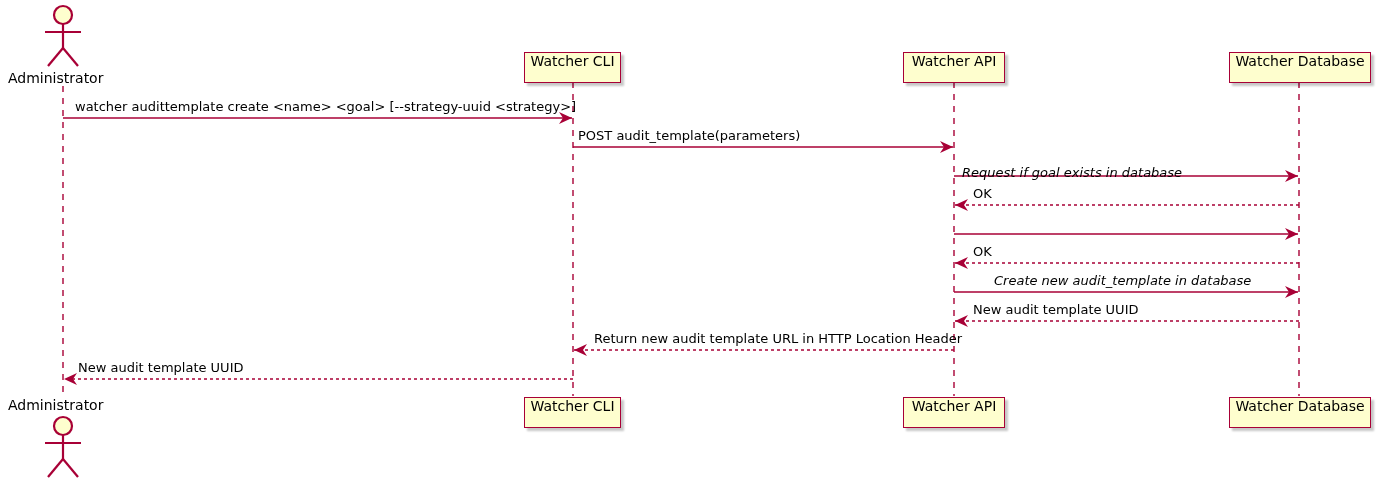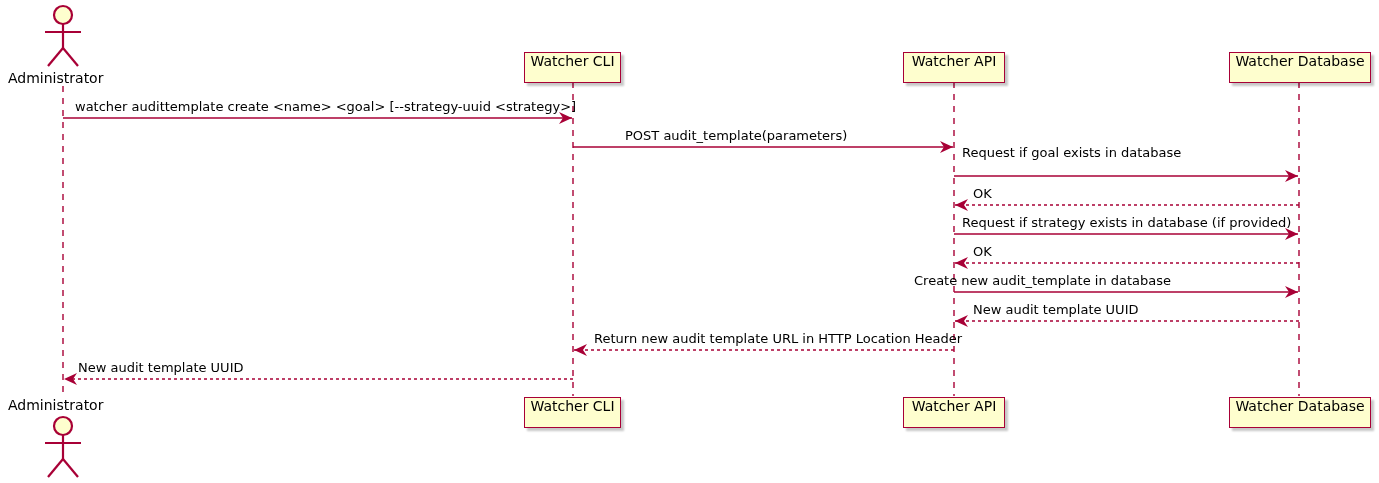--- a/index.html
+++ b/index.html
@@ -132,31 +132,30 @@
   </div>
   <div class="pbox" style="left:903px; top:397px; width:102px; height:31px;">
     <span>Watcher API</span>
   </div>
   <div class="pbox" style="left:1229px; top:397px; width:142px; height:31px;">
     <span>Watcher Database</span>
   </div>
 
   <div class="msg-label" style="left:67px; top:100px;margin-left:8px;">watcher audittemplate create &lt;name&gt; &lt;goal&gt; [--strategy-uuid &lt;strategy&gt;]</div>
 
-  <div class="msg-label" style="left:578px; top:129px;margin-left:47px;">POST audit_template(parameters)</div>
+  <div class="msg-label" style="left:578px; top:129px;">POST audit_template(parameters)</div>
 
-  <div class="msg-label" style="left:962px; top:146px;">Request if goal exists in database</div>
+  <div class="msg-label" style="left:962px; top:166px;font-style:italic;">Request if goal exists in database</div>
 
   <div class="msg-label" style="left:973px; top:187px;">OK</div>
 
-  <div class="msg-label" style="left:962px; top:216px;">Request if strategy exists in database (if provided)</div>
 
   <div class="msg-label" style="left:973px; top:245px;">OK</div>
 
-  <div class="msg-label" style="left:914px; top:274px;">Create new audit_template in database</div>
+  <div class="msg-label" style="left:994px; top:274px;font-style:italic;">Create new audit_template in database</div>
 
   <div class="msg-label" style="left:973px; top:303px;">New audit template UUID</div>
 
   <div class="msg-label" style="left:594px; top:332px;">Return new audit template URL in HTTP Location Header</div>
 
   <div class="msg-label" style="left:78px; top:361px;">New audit template UUID</div>
 
 </div>
 
 </body></html>

